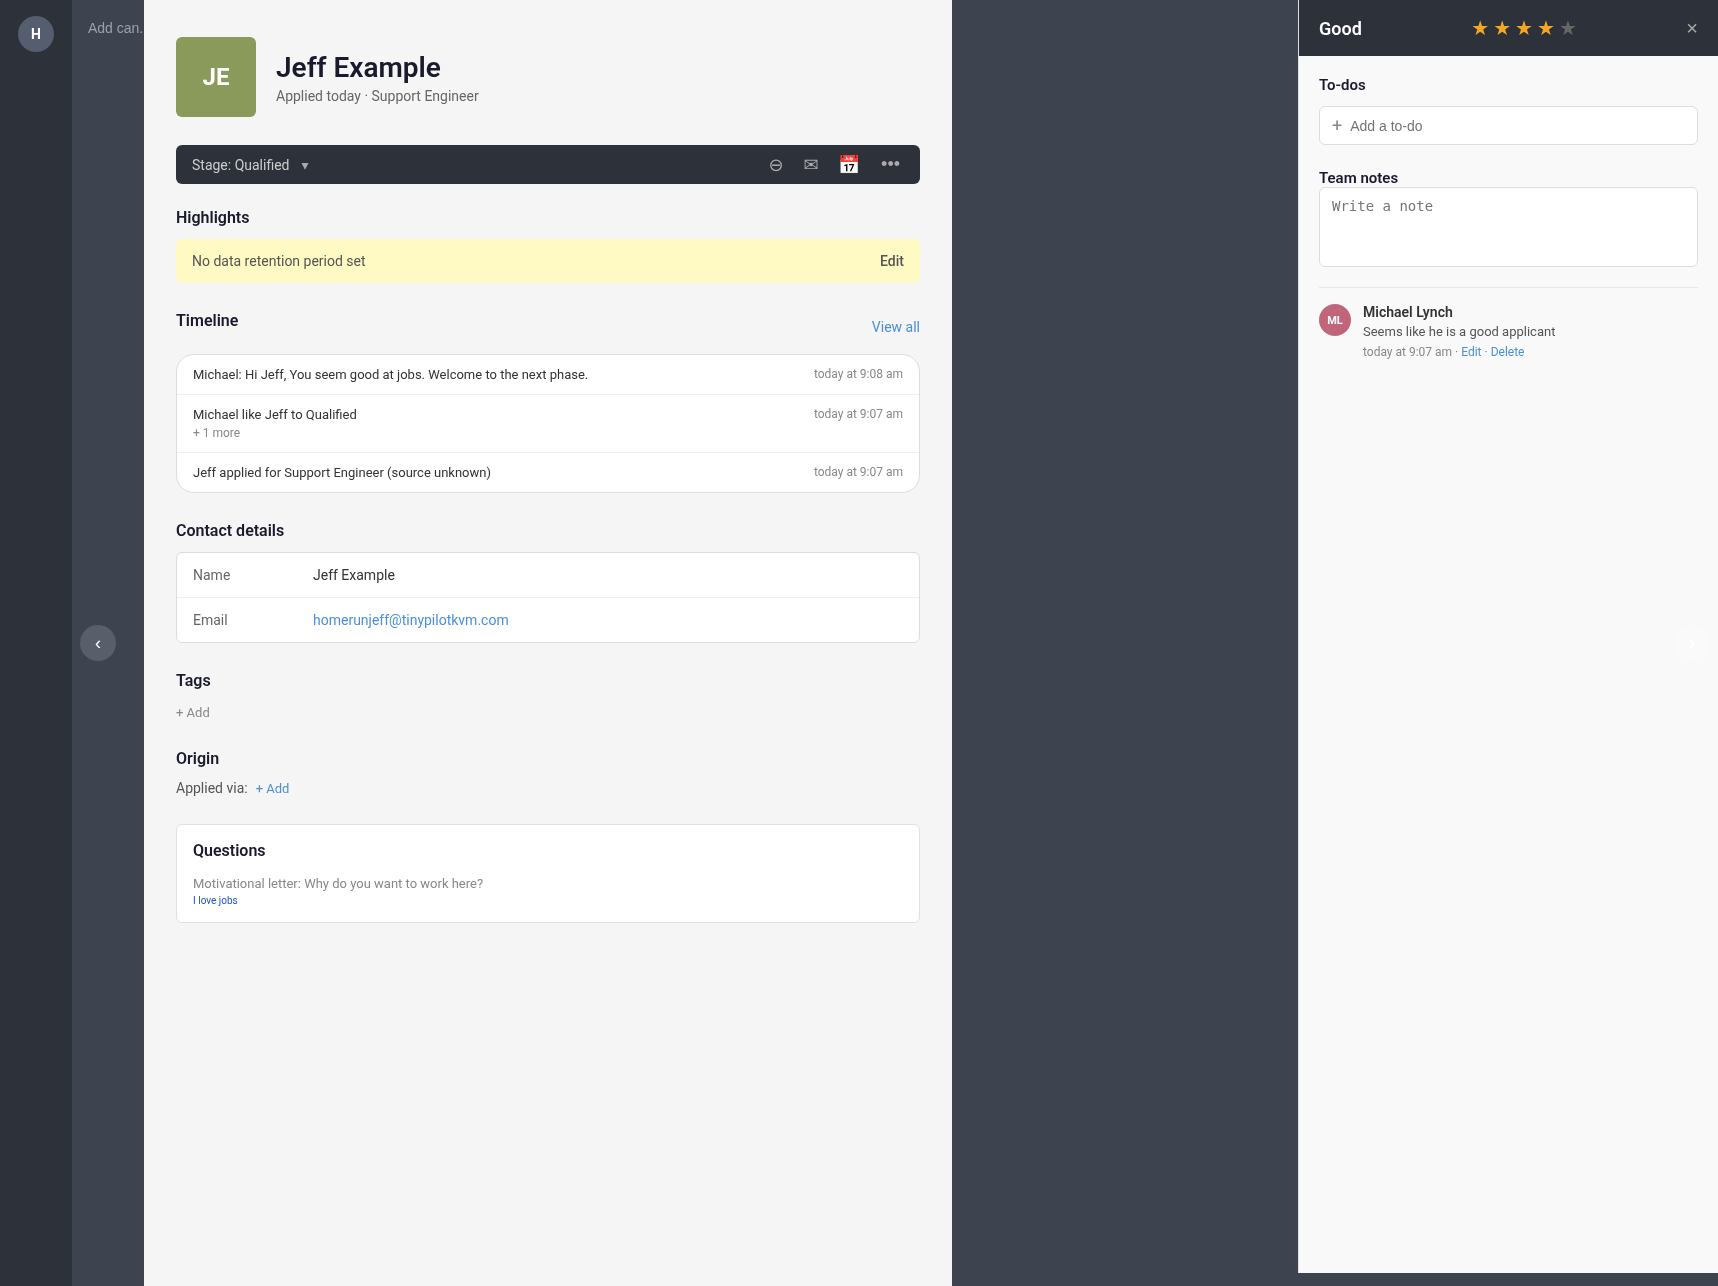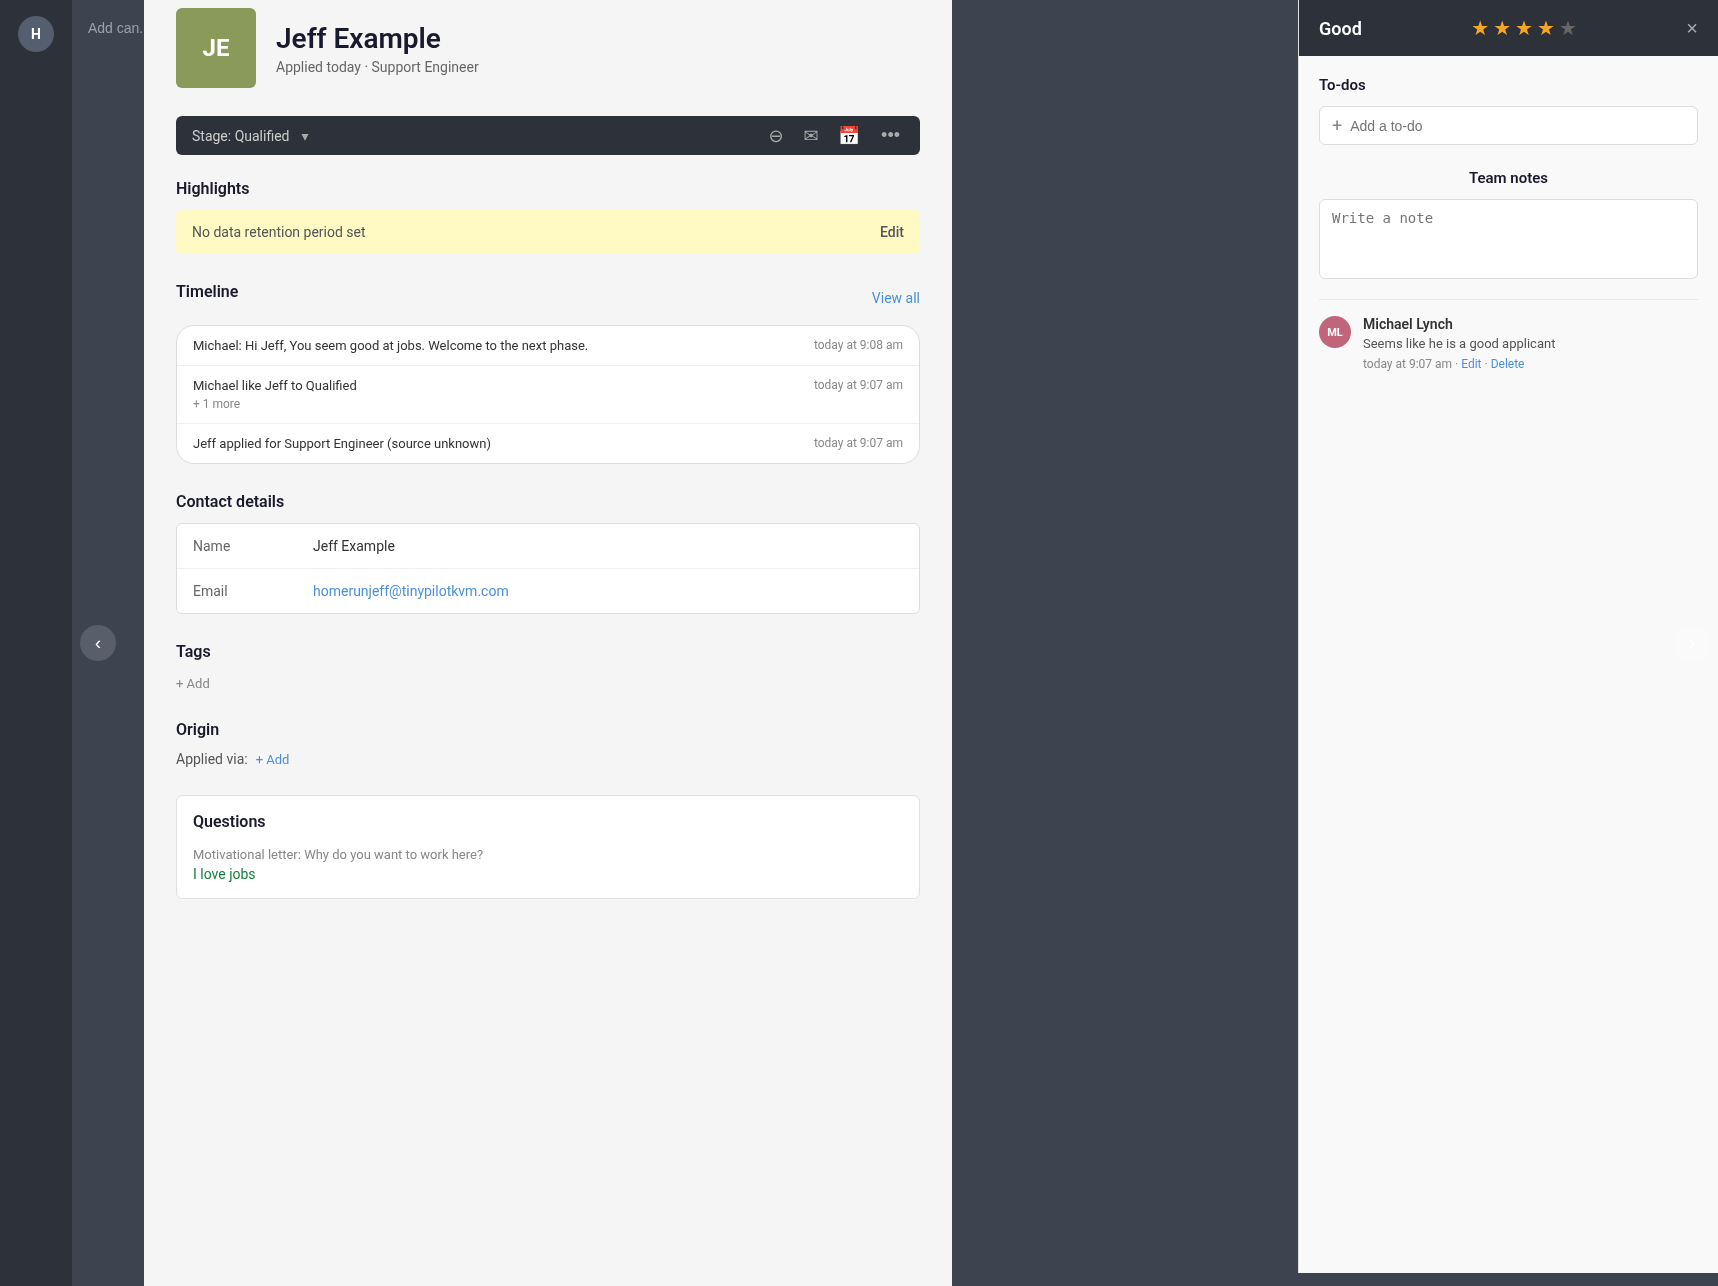--- a/index.html
+++ b/index.html
@@ -106,21 +106,21 @@
       position: absolute;
       left: 72px;
       top: 0;
       width: 808px;
       bottom: 0;
       background: #f5f5f5;
       overflow-y: auto;
     }
 
     .detail-panel-inner {
-      padding: 8px 32px;
+      padding: 37px 32px;
     }
 
     
     .candidate-header {
       display: flex;
       align-items: center;
       gap: 20px;
       margin-bottom: 28px;
     }
     .candidate-avatar {
@@ -298,22 +298,22 @@
       border-radius: 6px;
       background: white;
       padding: 16px;
     }
     .question-label {
       font-size: 13px;
       color: #888;
       margin-bottom: 4px;
     }
     .question-answer {
-      font-size: 14px;
-      color: #15803d;
+      font-size: 10px;
+      color: #1d4ed8;
     }
 
     
     .right-panel {
       position: absolute;
       right: 0;
       top: 0;
       width: 420px;
       bottom: 13px;
       background: #f9f9f9;
@@ -394,22 +394,20 @@
       flex: 1;
       background: transparent;
     }
 
     
     .team-notes-section {}
     .team-notes-title {
       font-size: 15px;
       font-weight: 600;
       color: #1a1a2e;
-      margin-bottom: 12px;
-      text-align: center;
     }
     .note-textarea {
       width: 100%;
       height: 80px;
       border: 1px solid #ddd;
       border-radius: 6px;
       padding: 10px 12px;
       font-size: 14px;
       color: #888;
       resize: none;

